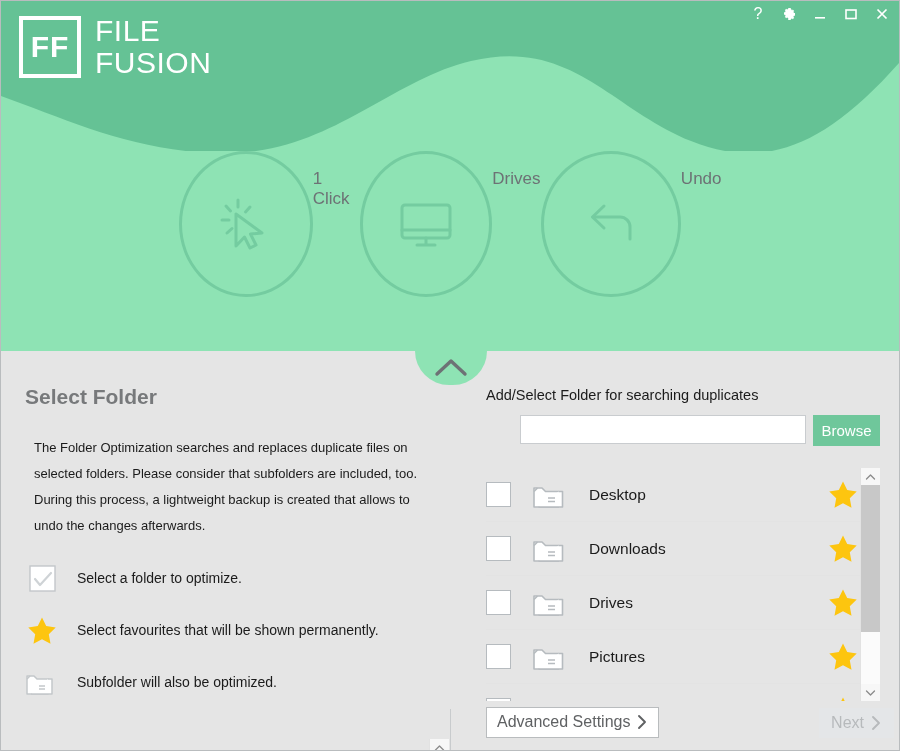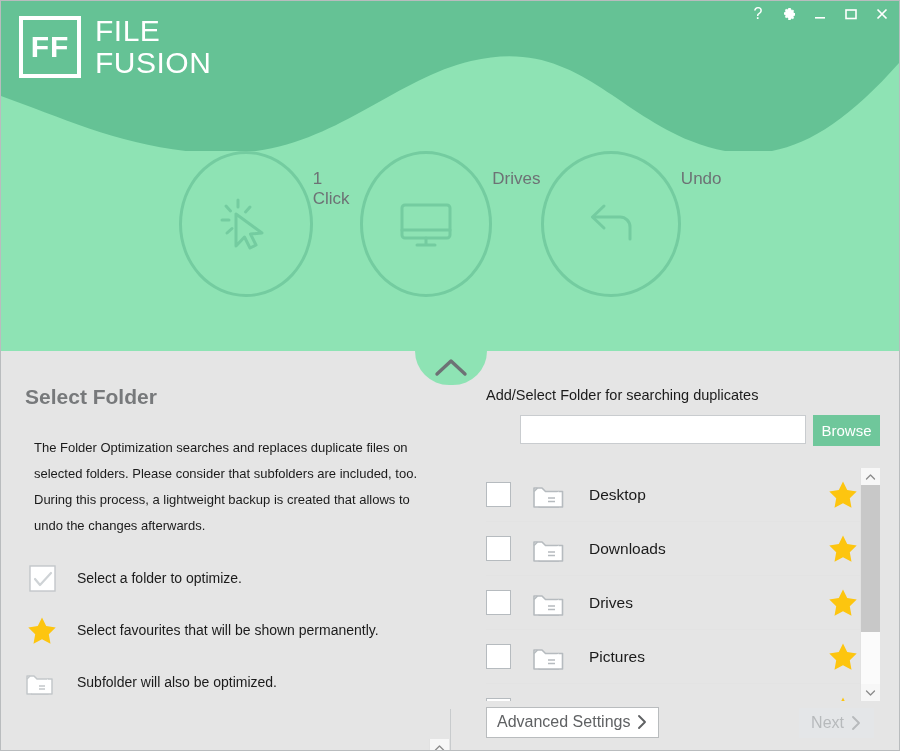--- a/index.html
+++ b/index.html
@@ -186,21 +186,21 @@
   .row-name{
     flex:1;color:#1b1b1b;font-size:15.5px;padding-left:18px;
   }
   .row-star{width:36px;flex:none;display:flex;align-items:center;justify-content:center;}
 
   #list-scroll{
     position:absolute;right:0;top:0;height:233px;
   }
 
   .footer{
-    position:absolute;left:37px;right:24px;bottom:12px;
+    position:absolute;left:37px;right:4px;bottom:12px;
     display:flex;align-items:center;justify-content:space-between;
   }
   .adv-btn{
     border:1px solid #b9bcbe;background:#ffffff;
     color:#5f6163;font-size:16px;
     padding:5px 10px 6px 10px;
     display:flex;align-items:center;gap:7px;
     cursor:default;
     font-family:"Liberation Sans",sans-serif;
   }

